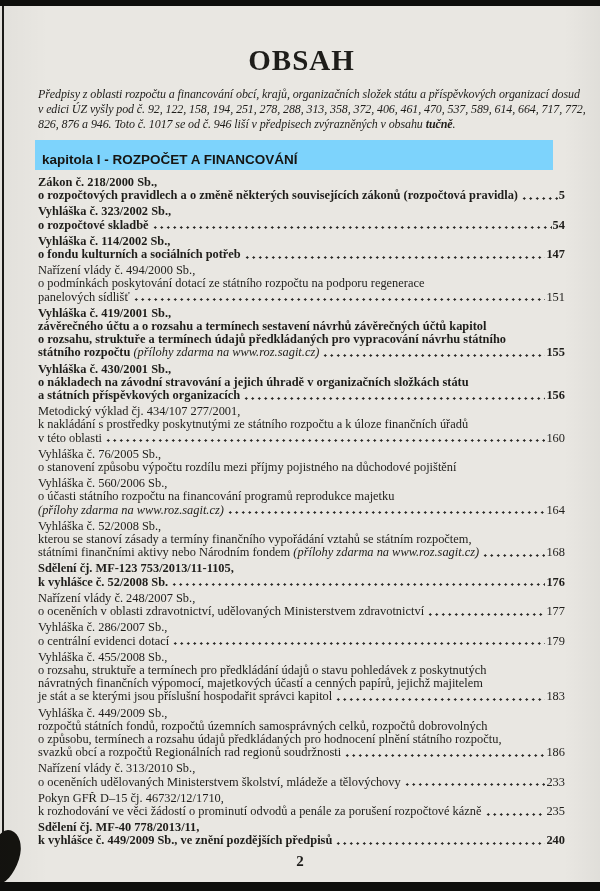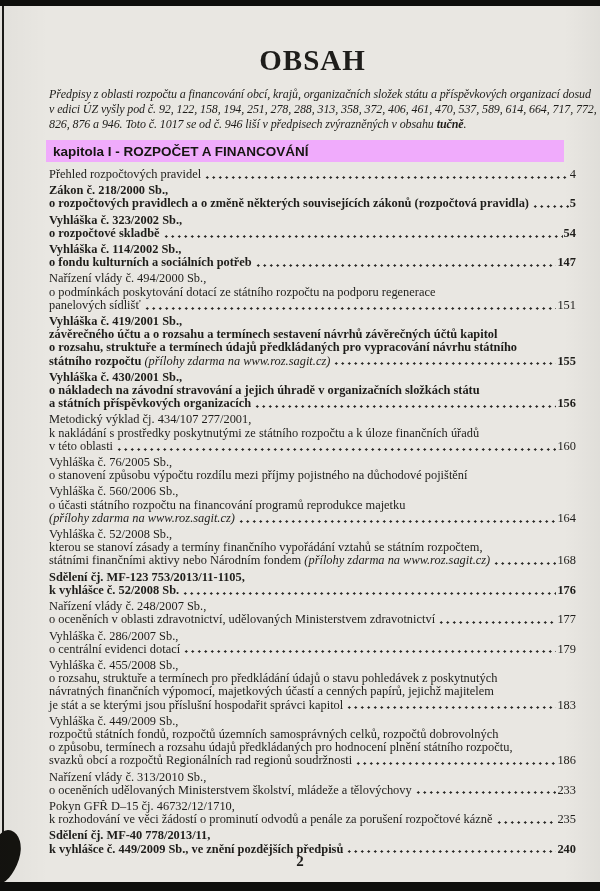--- a/index.html
+++ b/index.html
@@ -11,33 +11,33 @@
   }
   
   .edge-top{position:absolute;top:0;left:0;width:600px;height:6px;background:#0e0e0c;}
   .edge-bottom{position:absolute;bottom:0;left:0;width:600px;height:9px;background:#0e0e0c;}
   .edge-left{position:absolute;top:6px;left:2px;width:2px;height:845px;background:#1b1a17;}
   .corner-fold{position:absolute;left:-9px;bottom:7px;width:28px;height:54px;background:#14130f;
     border-radius:45% 70% 55% 40% / 40% 55% 65% 45%;transform:rotate(18deg);}
   .paper-tint{position:absolute;inset:0;pointer-events:none;
     background:linear-gradient(90deg, rgba(0,0,0,0.03), rgba(0,0,0,0) 8%, rgba(0,0,0,0) 94%, rgba(0,0,0,0.04));}
 
-  .content{position:absolute;left:49px;top:44px;width:527px;}
+  .content{position:absolute;left:38px;top:44px;width:527px;}
 
   .doc-title{font-size:29px;font-weight:bold;text-align:center;letter-spacing:1px;margin:0 0 10px 0;}
 
   .intro{font-style:italic;font-size:12px;line-height:15px;letter-spacing:-0.1px;}
   .intro-line{white-space:nowrap;}
   .bd{font-weight:bold;}
   .it{font-style:italic;font-weight:normal;}
 
   .chapter-bar{
-    margin:8px 12px 6px -3px;background:#f0abfc;color:#161512;
+    margin:8px 12px 6px -3px;background:#7dd3fc;color:#161512;
     font-family:"Liberation Sans", sans-serif;font-weight:bold;font-size:13.5px;
-    padding:4px 6px 3px 7px;
+    padding:12px 6px 3px 7px;
   }
 
   .toc{font-size:12.4px;line-height:13.2px;}
   .toc-entry{margin-bottom:3px;}
   .toc-entry.bold{font-weight:bold;}
   .entry-line{white-space:nowrap;overflow:hidden;}
   .entry-last{display:flex;}
   .entry-last .txt{white-space:nowrap;flex:0 0 auto;}
   .dot-leader{
     flex:1 1 auto;min-width:14px;margin:0 1px 0 3px;
@@ -63,27 +63,20 @@
 
   <div class="intro" id="intro">
       <div class="intro-line"><span>Předpisy z oblasti rozpočtu a financování obcí, krajů, organizačních složek státu a příspěvkových organizací dosud</span></div>
       <div class="intro-line"><span>v edici ÚZ vyšly pod č. 92, 122, 158, 194, 251, 278, 288, 313, 358, 372, 406, 461, 470, 537, 589, 614, 664, 717, 772,</span></div>
       <div class="intro-line"><span>826, 876 a 946. Toto č. 1017 se od č. 946 liší v předpisech zvýrazněných v obsahu </span><span class="bd">tučně</span><span>.</span></div>
     </div>
 
   <div class="chapter-bar">kapitola I - ROZPOČET A FINANCOVÁNÍ</div>
 
   <div class="toc" id="toc">
-      <div class="toc-entry">
-        <div class="entry-last">
-          <span class="txt"><span>Přehled rozpočtových pravidel</span></span>
-          <span class="dot-leader"></span>
-          <span class="page-num">4</span>
-        </div>
-      </div>
       <div class="toc-entry bold">
         <div class="entry-line"><span>Zákon č. 218/2000 Sb.,</span></div>
         <div class="entry-last">
           <span class="txt"><span>o rozpočtových pravidlech a o změně některých souvisejících zákonů (rozpočtová pravidla)</span></span>
           <span class="dot-leader"></span>
           <span class="page-num">5</span>
         </div>
       </div>
       <div class="toc-entry bold">
         <div class="entry-line"><span>Vyhláška č. 323/2002 Sb.,</span></div>

